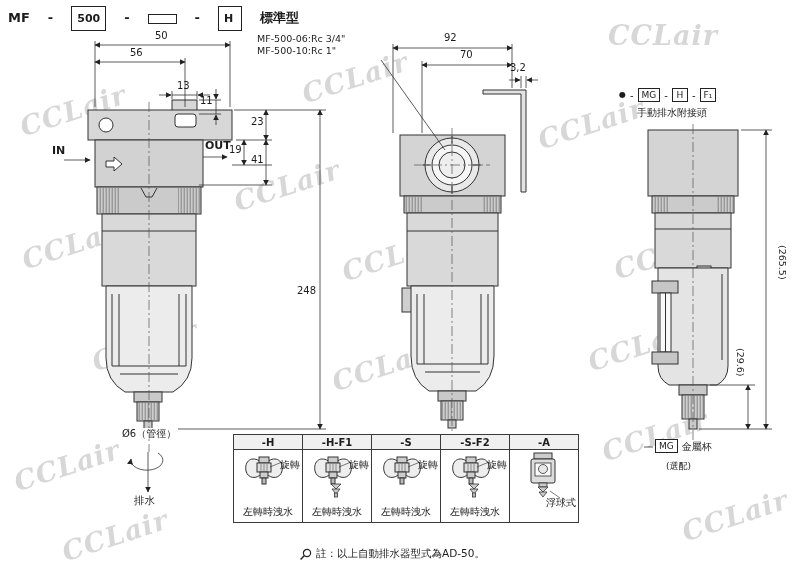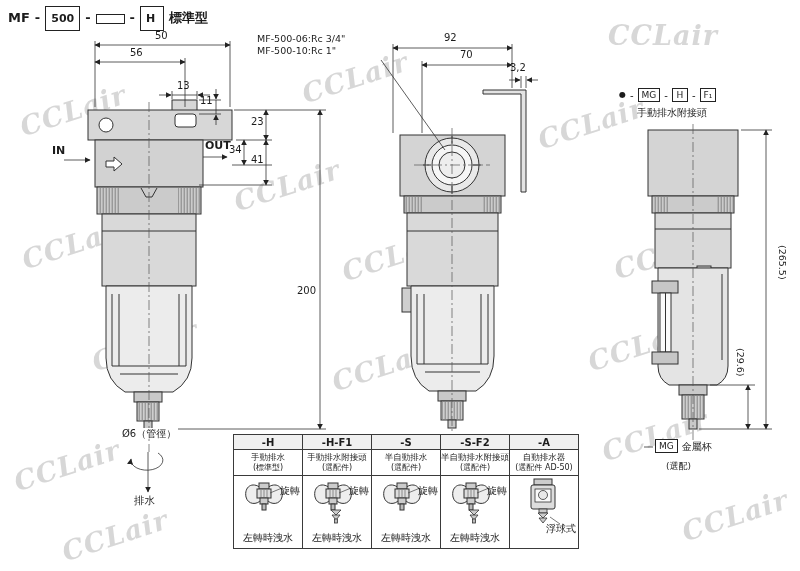--- a/index.html
+++ b/index.html
@@ -12,21 +12,21 @@
   .wm.r0{transform:none;}
   #draw{position:absolute;left:0;top:0;z-index:1;}
   #draw .p{stroke:#333;stroke-width:1;}
   #draw .thin{stroke:#333;stroke-width:.8;fill:none;}
   #draw .cl{stroke:#555;stroke-width:.7;fill:none;stroke-dasharray:10 3 2 3;}
   .t{position:absolute;z-index:2;font-size:10px;line-height:1.1;white-space:nowrap;}
   .b{font-weight:bold;}
   .s95{font-size:9.5px;} .s9{font-size:9px;} .s11{font-size:11px;} .s105{font-size:10.5px;text-align:center;}
   .wbg{background:#fff;padding:0 2px;}
   .vert{transform-origin:0 0;transform:rotate(90deg);}
-  .titlerow{display:flex;align-items:center;gap:5px;font-size:13px;font-weight:bold;}
+  .titlerow{display:flex;align-items:center;gap:18px;font-size:13px;font-weight:bold;}
   .codebox{display:inline-block;border:1.2px solid #222;background:#fff;font-size:11px;
            line-height:15px;padding:4px 5px;min-width:12px;}
   .codebox.blank{min-width:17px;}
   .optrow{display:flex;align-items:center;gap:4px;font-size:10px;}
   .codebox-sm{display:inline-block;border:1px solid #222;background:#fff;font-size:9px;
               line-height:12px;padding:0 3px;min-width:8px;text-align:center;font-weight:normal;}
   .mgrow{display:flex;align-items:center;gap:4px;font-size:10px;}
   table.opt{position:absolute;left:233px;top:434px;z-index:2;border-collapse:collapse;}
   table.opt td{border:1px solid #3a3a3a;width:68px;padding:0;text-align:center;vertical-align:top;}
   table.opt .rc td{height:14px;font-size:10px;font-weight:bold;background:#f0f0f0;vertical-align:middle;}
@@ -232,23 +232,23 @@
     <span>標準型</span>
   </div>
 
   <span class="t b s11" style="left:52px;top:145px">IN</span>
   <span class="t b s11" style="left:205px;top:140px">OUT</span>
   <span class="t" style="left:155px;top:30px">50</span>
   <span class="t" style="left:130px;top:47px">56</span>
   <span class="t" style="left:177px;top:80px">13</span>
   <span class="t" style="left:200px;top:95px">11</span>
   <span class="t" style="left:251px;top:116px">23</span>
-  <span class="t" style="left:229px;top:144px">34</span>
+  <span class="t" style="left:229px;top:144px">19</span>
   <span class="t" style="left:251px;top:154px">41</span>
-  <span class="t wbg" style="left:295px;top:285px">200</span>
+  <span class="t wbg" style="left:295px;top:285px">248</span>
   <span class="t wbg" style="left:120px;top:428px">Ø6（管徑）</span>
   <span class="t s105" style="left:134px;top:495px">排水</span>
 
   <span class="t s95" style="left:257px;top:34px">MF-500-06:Rc 3/4"</span>
   <span class="t s95" style="left:257px;top:46px">MF-500-10:Rc 1"</span>
   <span class="t" style="left:444px;top:32px">92</span>
   <span class="t" style="left:460px;top:49px">70</span>
   <span class="t" style="left:510px;top:62px">3,2</span>
 
   <div class="t optrow" style="left:619px;top:88px">
@@ -271,42 +271,20 @@
 
   <table class="opt">
     <tbody>
         <tr class="rc">
       <td>-H</td>
       <td>-H-F1</td>
       <td>-S</td>
       <td>-S-F2</td>
       <td>-A</td>
     </tr>
-    <tr class="rd">
-      <td>
-        <div class="nm">手動排水</div>
-        <div class="sb">(標準型)</div>
-      </td>
-      <td>
-        <div class="nm">手動排水附接頭</div>
-        <div class="sb">(選配件)</div>
-      </td>
-      <td>
-        <div class="nm">半自動排水</div>
-        <div class="sb">(選配件)</div>
-      </td>
-      <td>
-        <div class="nm">半自動排水附接頭</div>
-        <div class="sb">(選配件)</div>
-      </td>
-      <td>
-        <div class="nm">自動排水器</div>
-        <div class="sb">(選配件 AD-50)</div>
-      </td>
-    </tr>
     <tr class="ri">
       <td>
         <svg class="abs" style="left:0;top:1px" width="66" height="48">
           <use href="#valve-sym" x="8" y="3" width="44" height="34"></use>
           <line x1="36" y1="16" x2="48" y2="11" stroke="#444" stroke-width=".7"></line>
         </svg>
         <span class="cellnote" style="right:2px;top:8px">旋轉</span>
         <span class="cellnote" style="left:0;right:0;bottom:3px">左轉時洩水</span>
       </td>
       <td>
@@ -345,14 +323,21 @@
           <polygon points="28,36 38,36 33,41" fill="#ccc" stroke="#333" stroke-width=".8"></polygon>
           <polygon points="29,41 37,41 33,46" fill="#ccc" stroke="#333" stroke-width=".8"></polygon>
           <line x1="40" y1="40" x2="50" y2="47" stroke="#444" stroke-width=".7"></line>
         </svg>
         <span class="cellnote" style="right:2px;top:46px">浮球式</span>
       </td>
     </tr>
   </tbody>
     </table>
 
+  <div class="foot">
+    <svg width="13" height="13" viewBox="0 0 13 13">
+      <circle cx="8" cy="5" r="3.6" fill="none" stroke="#222" stroke-width="1.2"></circle>
+      <line x1="5.4" y1="7.6" x2="1.6" y2="11.4" stroke="#222" stroke-width="1.4"></line>
+    </svg>
+    <span>註：以上自動排水器型式為AD-50。</span>
+  </div>
 
 </div>
 
 </body></html>

